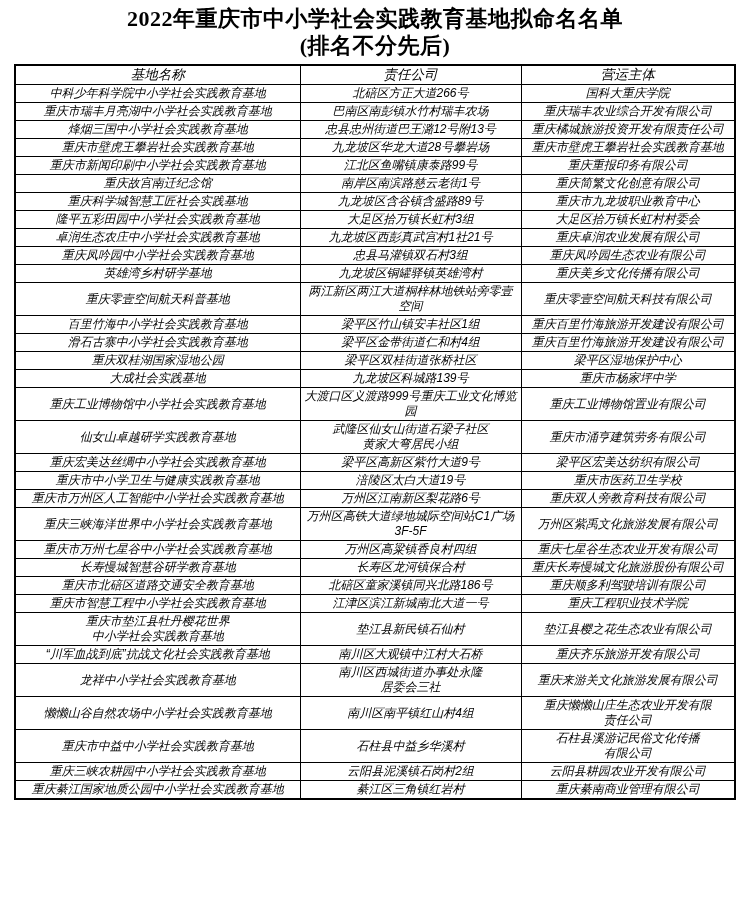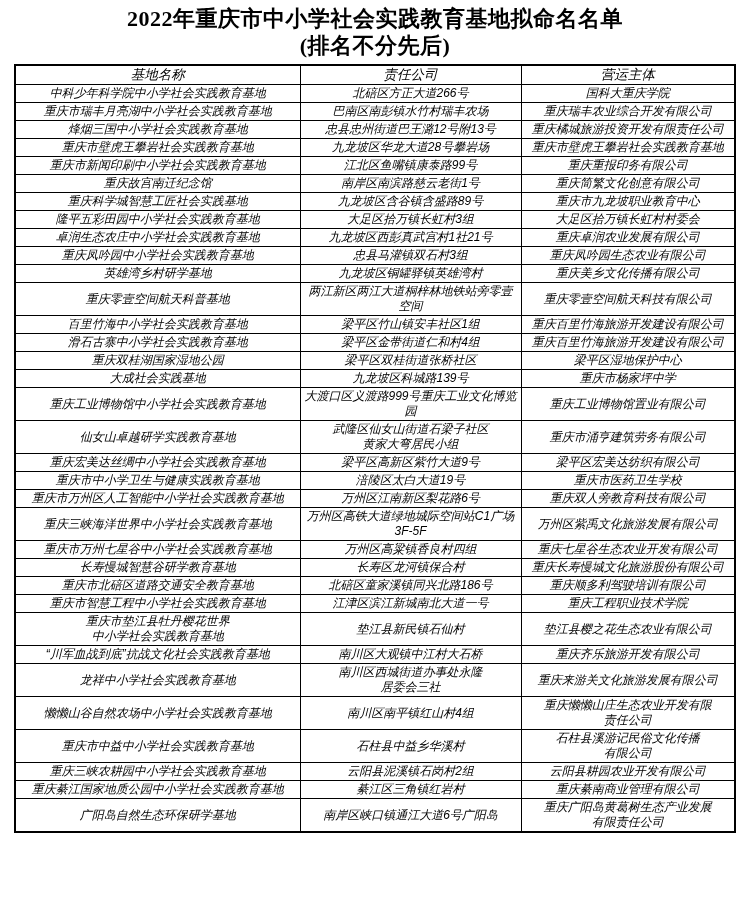--- a/index.html
+++ b/index.html
@@ -236,21 +236,15 @@
         <tr>
           <td>重庆三峡农耕园中小学社会实践教育基地</td>
           <td>云阳县泥溪镇石岗村2组</td>
           <td>云阳县耕园农业开发有限公司</td>
         </tr>
         <tr>
           <td>重庆綦江国家地质公园中小学社会实践教育基地</td>
           <td>綦江区三角镇红岩村</td>
           <td>重庆綦南商业管理有限公司</td>
         </tr>
-        <tr>
-          <td>广阳岛自然生态环保研学基地</td>
-          <td>南岸区峡口镇通江大道6号广阳岛</td>
-          <td>重庆广阳岛黄葛树生态产业发展
-有限责任公司</td>
-        </tr>
       </tbody>
   </table>
 </div>
 
 </body></html>

